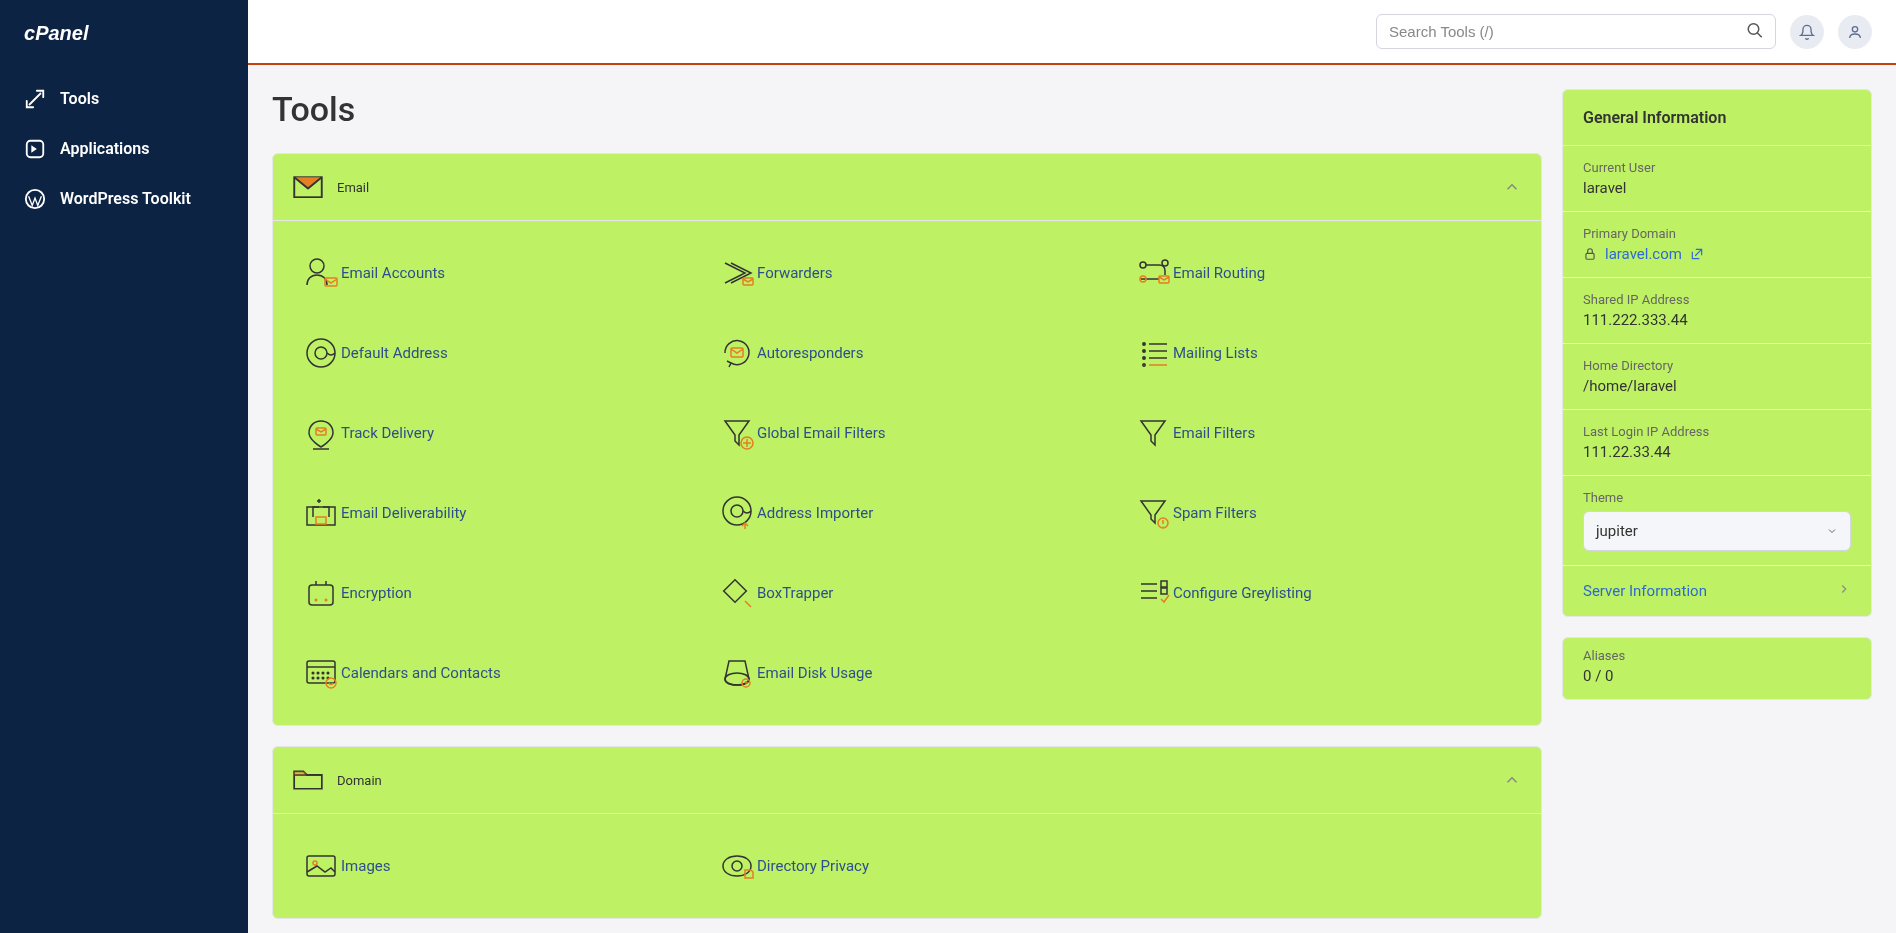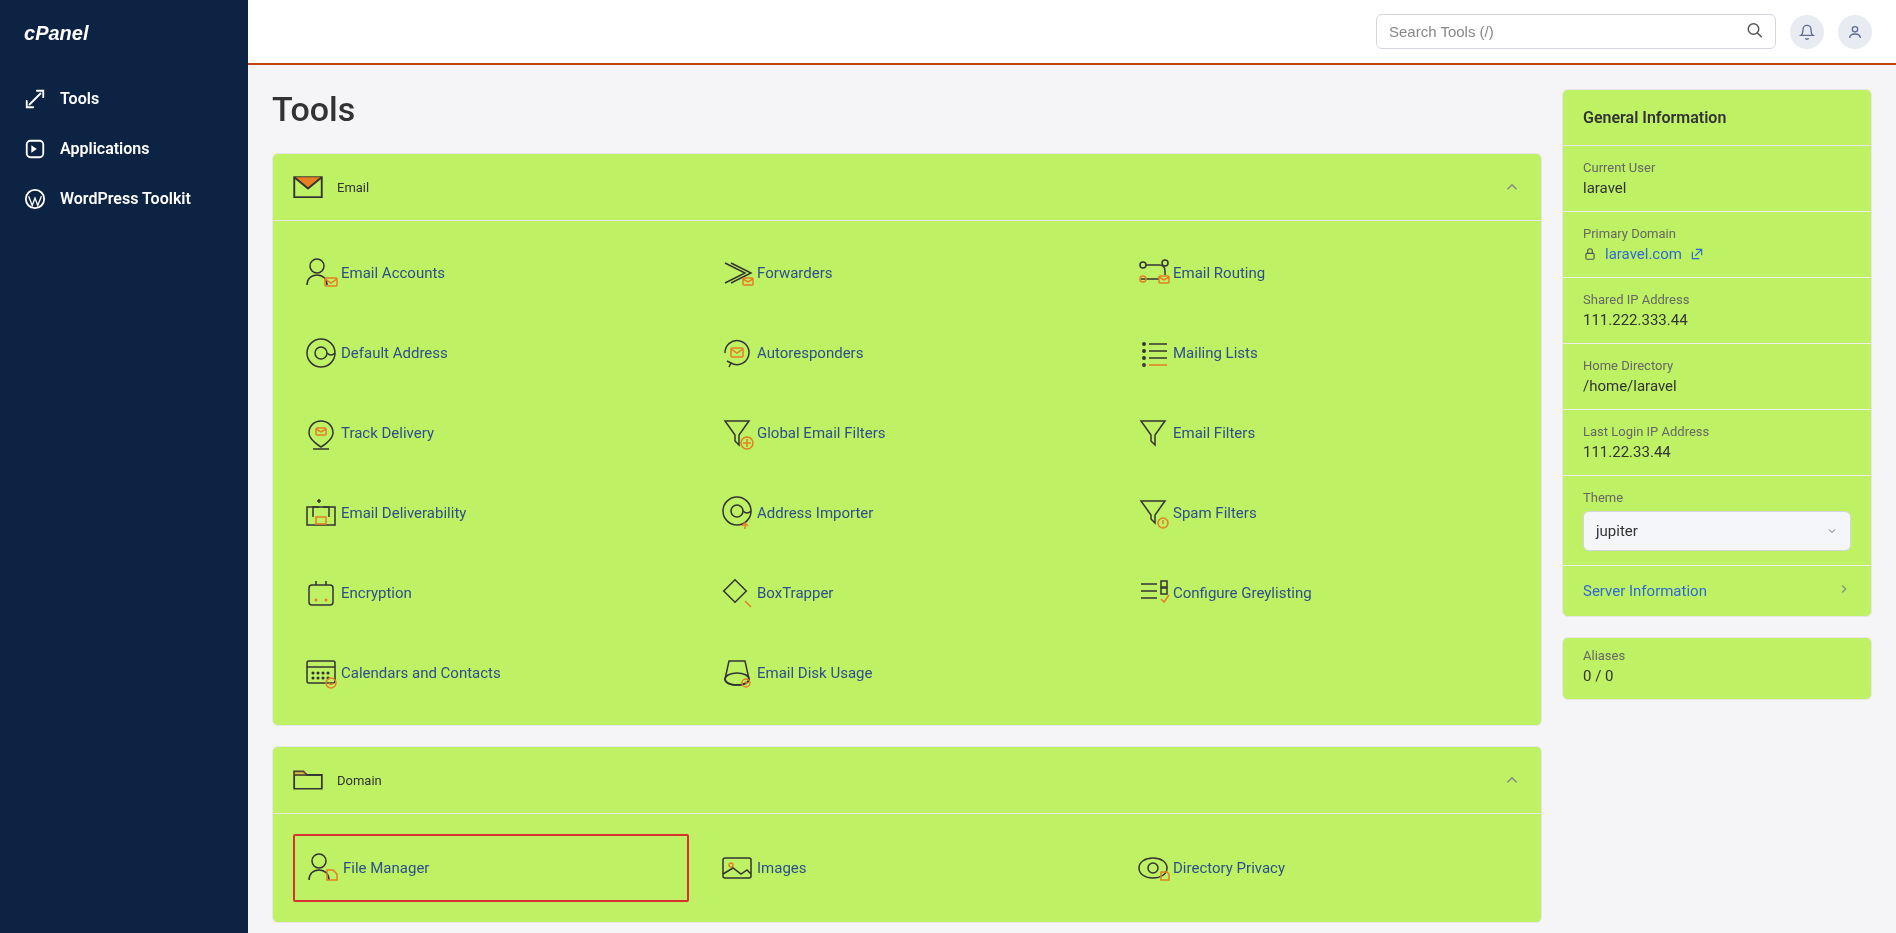--- a/index.html
+++ b/index.html
@@ -333,30 +333,20 @@
                   <rect x="1" y="3" width="10" height="3" fill="#e67e22" opacity="0.4"></rect>
                 </svg>
               </span>
             <span class="card-header-title">Domain</span>
             <span class="chevron"><svg viewBox="0 0 24 24" fill="none" stroke="#888" stroke-width="2">
                   <path d="M6 15 L12 9 L18 15"></path>
                 </svg></span>
           </div>
           <div class="card-body">
             <div class="tools-grid">
-              <div class="tool-item highlight">
-                <span class="tool-icon">
-                    <svg viewBox="0 0 40 40" fill="none" stroke="#333" stroke-width="1.5">
-                      <circle cx="16" cy="13" r="7"></circle>
-                      <path d="M6 32c0-6 4-10 10-10s10 4 10 10"></path>
-                      <path d="M24 26 L24 22 L30 22 L34 26 L34 32 L24 32 Z" stroke="#e67e22"></path>
-                    </svg>
-                  </span>
-                <span class="tool-label">File Manager</span>
-              </div>
               <div class="tool-item">
                 <span class="tool-icon">
                     <svg viewBox="0 0 40 40" fill="none" stroke="#333" stroke-width="1.5">
                       <rect x="6" y="10" width="28" height="20" rx="2"></rect>
                       <circle cx="14" cy="17" r="2" stroke="#e67e22"></circle>
                       <path d="M6 26 L16 20 L24 26 L30 22 L34 26"></path>
                     </svg>
                   </span>
                 <span class="tool-label">Images</span>
               </div>

